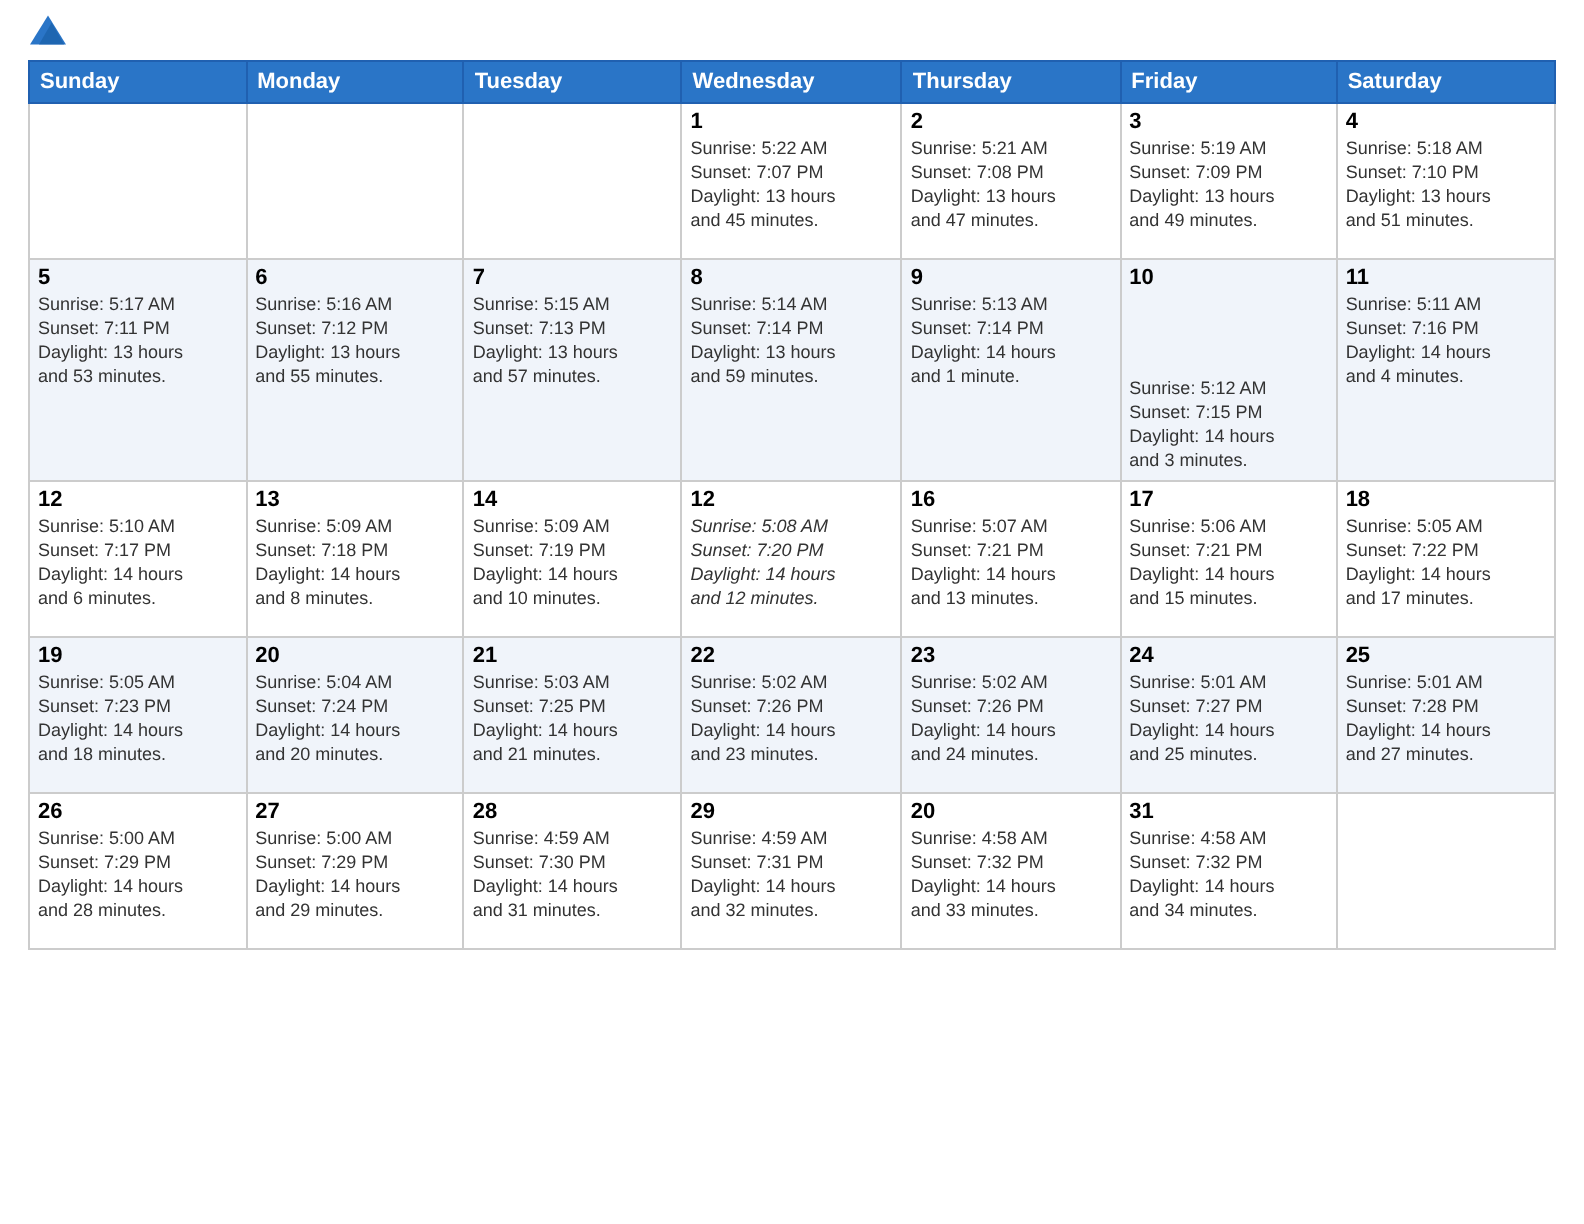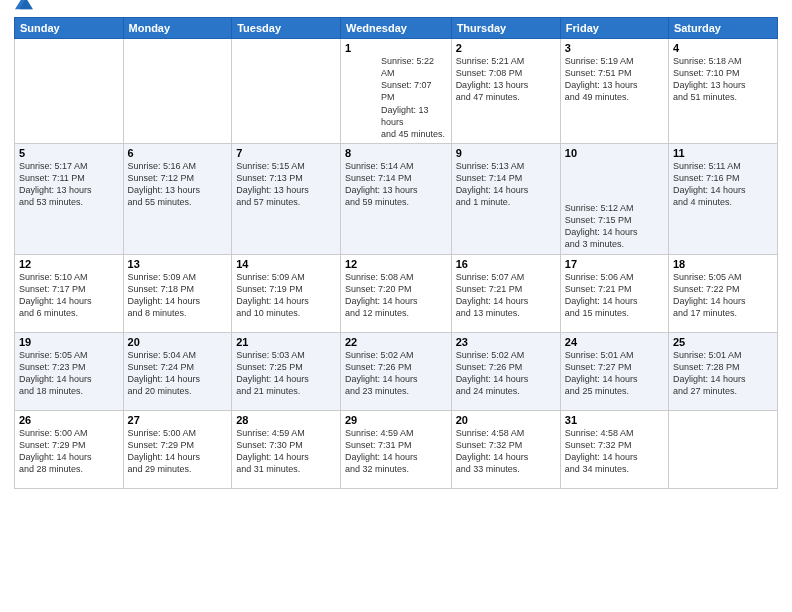--- a/index.html
+++ b/index.html
@@ -6,21 +6,21 @@
     body {
       font-family: Arial, sans-serif;
       background: #fff;
       width: 792px;
       height: 612px;
       overflow: hidden;
     }
     .page {
       width: 792px;
       height: 448px;
-      padding: 1px 14px;
+      padding: 14px 14px;
     }
     .header {
       display: flex;
       justify-content: space-between;
       align-items: flex-start;
       margin-bottom: 6px;
     }
     .logo {
       display: flex;
       align-items: center;
@@ -124,36 +124,36 @@
           <th>Saturday</th>
         </tr>
     </thead>
     <tbody id="calendar-body">
     <tr>
           <td class="empty-cell"></td>
           <td class="empty-cell"></td>
           <td class="empty-cell"></td>
           <td>
             <span class="day-number">1</span>
-            <div class="day-info" style="white-space: pre-line; margin-left: 36px;">Sunrise: 5:22 AM
+            <div class="day-info" style="white-space: pre-line;">Sunrise: 5:22 AM
 Sunset: 7:07 PM
 Daylight: 13 hours
 and 45 minutes.</div>
           </td>
           <td>
             <span class="day-number">2</span>
             <div class="day-info" style="white-space: pre-line;">Sunrise: 5:21 AM
 Sunset: 7:08 PM
 Daylight: 13 hours
 and 47 minutes.</div>
           </td>
           <td>
             <span class="day-number">3</span>
             <div class="day-info" style="white-space: pre-line;">Sunrise: 5:19 AM
-Sunset: 7:51 PM
+Sunset: 7:09 PM
 Daylight: 13 hours
 and 49 minutes.</div>
           </td>
           <td>
             <span class="day-number">4</span>
             <div class="day-info" style="white-space: pre-line;">Sunrise: 5:18 AM
 Sunset: 7:10 PM
 Daylight: 13 hours
 and 51 minutes.</div>
           </td>
@@ -226,21 +226,21 @@
           </td>
           <td>
             <span class="day-number">14</span>
             <div class="day-info" style="white-space: pre-line;">Sunrise: 5:09 AM
 Sunset: 7:19 PM
 Daylight: 14 hours
 and 10 minutes.</div>
           </td>
           <td>
             <span class="day-number">12</span>
-            <div class="day-info" style="white-space: pre-line;">Sunrise: 5:08 AM
+            <div class="day-info" style="white-space: pre-line; font-style: italic;">Sunrise: 5:08 AM
 Sunset: 7:20 PM
 Daylight: 14 hours
 and 12 minutes.</div>
           </td>
           <td>
             <span class="day-number">16</span>
             <div class="day-info" style="white-space: pre-line;">Sunrise: 5:07 AM
 Sunset: 7:21 PM
 Daylight: 14 hours
 and 13 minutes.</div>

